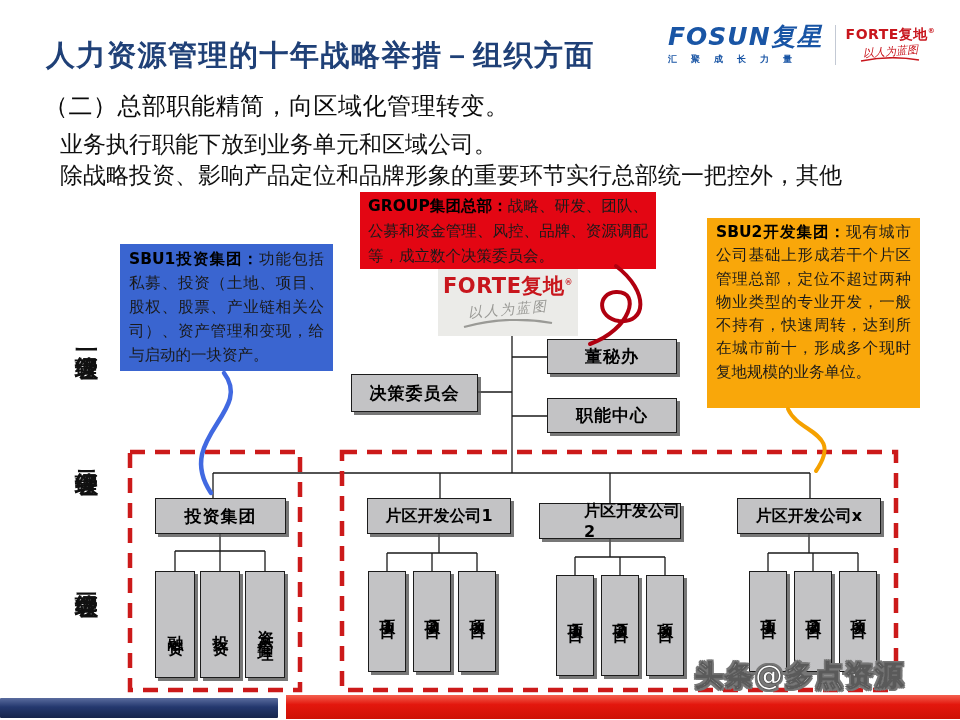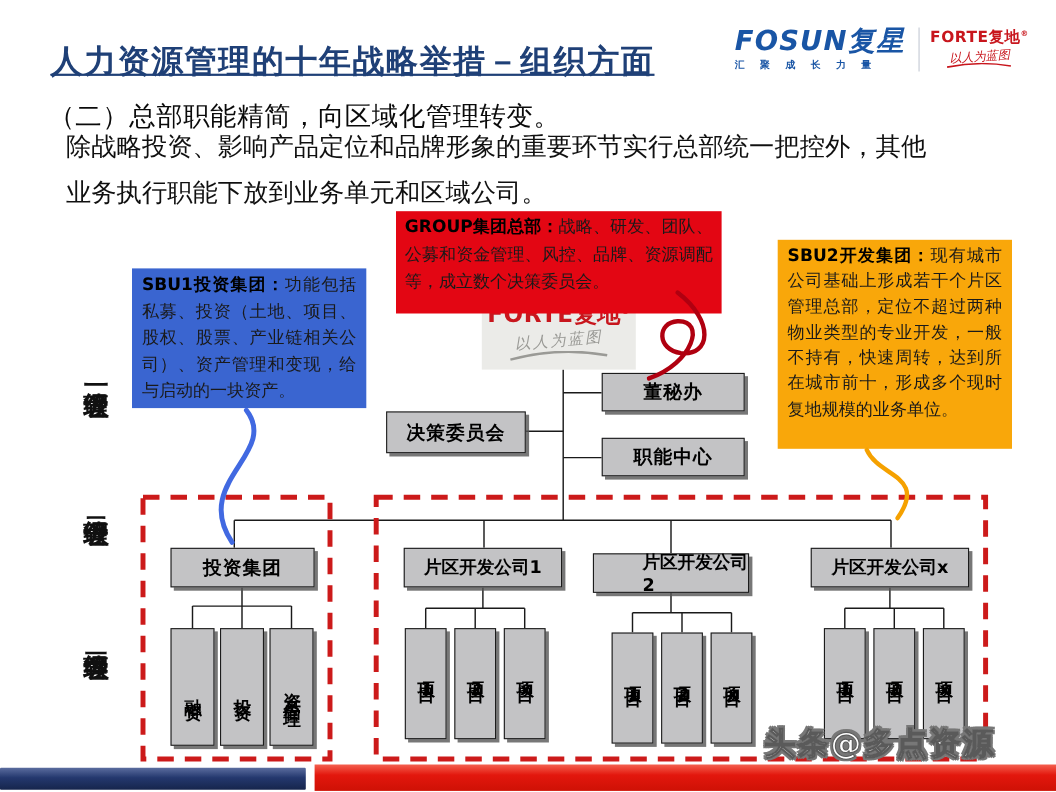--- a/index.html
+++ b/index.html
@@ -1,42 +1,42 @@
 <!DOCTYPE html>
 <html><head>
 <meta charset="utf-8">
 <style>
   * { margin:0; padding:0; box-sizing:border-box; }
   html,body { width:960px; height:720px; }
   body { font-family:"DejaVu Sans","Liberation Sans",sans-serif; background:#fff; position:relative; overflow:hidden; }
   .abs { position:absolute; }
 
   
-  .slide-title { left:46px; top:36px; font-size:29px; font-weight:bold; color:#1F4077; letter-spacing:1.5px; z-index:5;text-decoration:underline; }
+  .slide-title { left:46px; top:36px; font-size:29px; font-weight:bold; color:#1F4077; letter-spacing:1.5px; z-index:5; }
   .logo-strip { left:668px; top:22px; width:268px; height:46px; display:flex; align-items:center; z-index:5; }
   .fosun-block { display:flex; flex-direction:column; align-items:flex-start; }
   .fosun-text { font-size:25px; font-weight:bold; font-style:italic; color:#1955A5; letter-spacing:1px; line-height:1; }
   .fosun-tagline { font-size:9px; font-weight:bold; color:#1955A5; letter-spacing:14px; margin-top:4px; white-space:nowrap; }
   .logo-divider { width:1px; height:40px; background:#C3C9D4; margin:0 10px 0 12px; }
   .forte-block { display:flex; flex-direction:column; align-items:center; }
   .forte-text { font-size:14px; font-weight:bold; color:#C8161D; line-height:1.1; letter-spacing:.5px; }
   .forte-text sup { font-size:7px; }
   .forte-slogan { font-size:11px; font-style:italic; color:#C8161D; transform:rotate(-4deg); margin-top:2px; }
   .forte-swoosh { margin-top:-2px; }
 
   
   .intro-subtitle { left:44px; top:90px; font-size:24px; font-weight:normal; color:#0a0a0a; letter-spacing:.5px; z-index:5; }
   .intro-body { left:60px; top:118px; width:860px; font-size:23px; color:#101010; z-index:5; }
   .intro-body .line { display:block; }
   .intro-body .line2 { margin-top:11px; }
 
   
   .callout { position:absolute; color:#1a1a1a; font-size:15.5px; line-height:25px; padding:3px 9px; text-align:justify; z-index:4; }
   .callout .heading { font-weight:bold; color:#000; }
-  .callout-group { left:360px; top:192px; width:296px; height:93px; background:#E30613; padding:2px 8px; }
+  .callout-group { left:360px; top:192px; width:296px; height:77px; background:#E30613; padding:2px 8px; }
   .callout-sbu1  { left:120px; top:244px; width:213px; height:127px; background:#3A65D0; line-height:24px; }
   .callout-sbu2  { left:707px; top:218px; width:213px; height:190px; background:#F9A70A; line-height:23.3px; }
 
   
   .center-logo { left:438px; top:268px; width:140px; height:68px; background:#EBEBE8; z-index:3;
                  display:flex; flex-direction:column; align-items:center; justify-content:center; }
   .center-logo .brand { font-size:21px; font-weight:bold; color:#C8161D; line-height:1; letter-spacing:.5px; }
   .center-logo .brand sup { font-size:8px; }
   .center-logo .slogan { font-size:14px; font-style:italic; color:#9A9A96; transform:rotate(-5deg); margin-top:4px; letter-spacing:2px; }
 
@@ -106,22 +106,22 @@
     <span class="forte-text"><span>FORTE复地</span><sup>®</sup></span>
     <span class="forte-slogan">以人为蓝图</span>
     <svg class="forte-swoosh" width="62" height="6">
         <path d="M2,4 Q31,-2 60,3" stroke="#C8161D" stroke-width="1.5" fill="none"></path>
       </svg>
   </div>
 </div>
 
 <div class="abs intro-subtitle">（二）总部职能精简，向区域化管理转变。</div>
 <div class="abs intro-body">
+  <span class="line line2">业务执行职能下放到业务单元和区域公司。</span>
   <span class="line">除战略投资、影响产品定位和品牌形象的重要环节实行总部统一把控外，其他</span>
-  <span class="line line2">业务执行职能下放到业务单元和区域公司。</span>
 </div>
 
 <div class="callout callout-group">
   <span class="heading">GROUP集团总部：</span><span>战略、研发、团队、公募和资金管理、风控、品牌、资源调配等，成立数个决策委员会。</span>
 </div>
 <div class="callout callout-sbu1">
   <span class="heading">SBU1投资集团：</span><span>功能包括私募、投资（土地、项目、股权、股票、产业链相关公司）、资产管理和变现，给与启动的一块资产。</span>
 </div>
 <div class="callout callout-sbu2">
   <span class="heading">SBU2开发集团：</span><span>现有城市公司基础上形成若干个片区管理总部，定位不超过两种物业类型的专业开发，一般不持有，快速周转，达到所在城市前十，形成多个现时复地规模的业务单位。</span>

